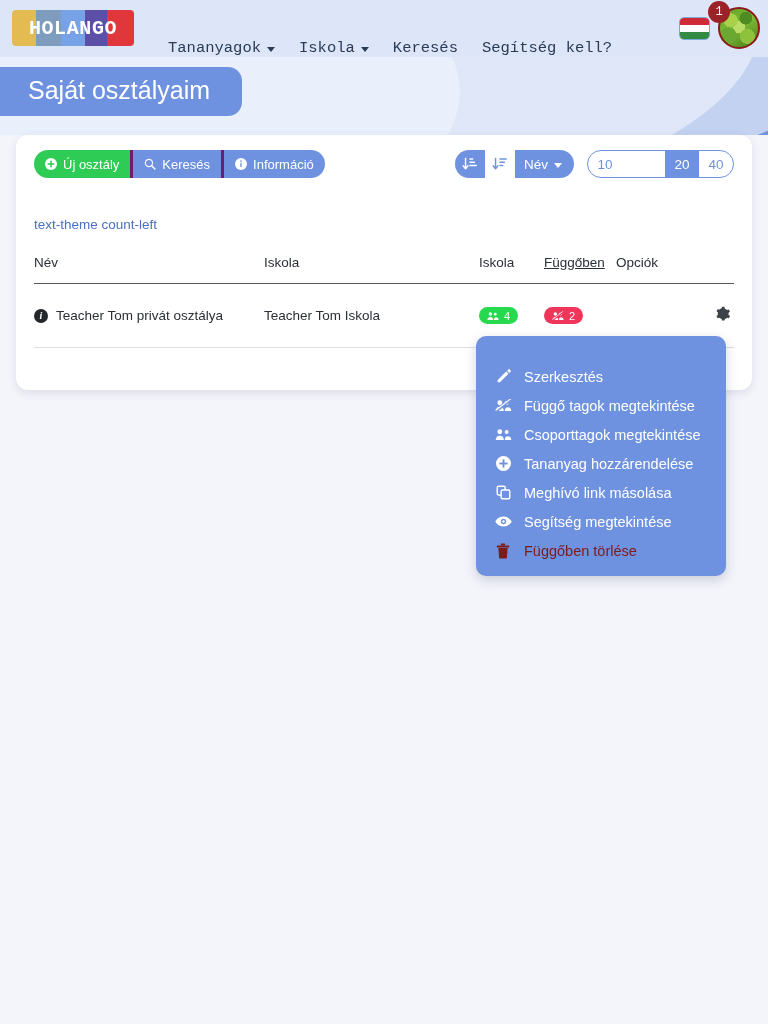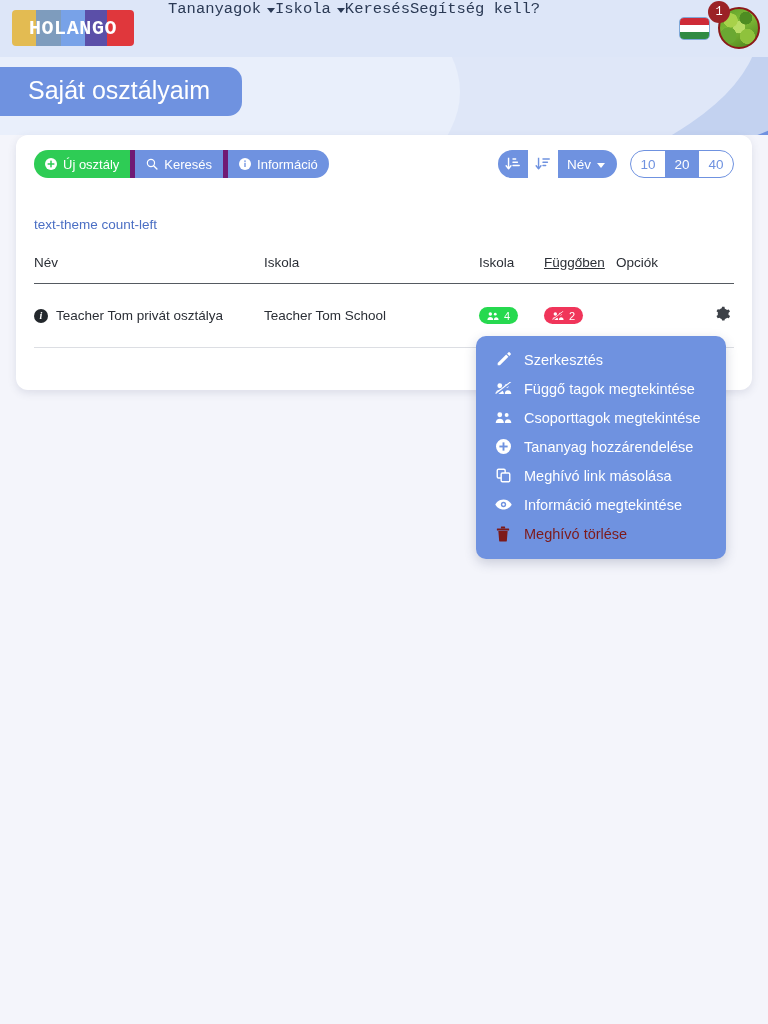--- a/index.html
+++ b/index.html
@@ -47,21 +47,22 @@
     font-weight: bold;
     letter-spacing: 0.6px;
   }
 
   .nav-items {
     position: absolute;
     left: 168px;
     top: 0;
     height: 57px;
     display: flex;
-    align-items: flex-start;
+    align-items: flex-end;
+    gap: 24px;
   }
   .nav-link {
     color: #2b3a55;
     font-size: 15.5px;
     display: flex;
     align-items: center;
     gap: 6px;
     cursor: pointer;
     white-space: nowrap;
   }
@@ -182,21 +183,21 @@
     overflow: hidden;
   }
   .tb-btn {
     display: flex;
     align-items: center;
     gap: 6px;
     padding: 0 11px;
     font-size: 13px;
     color: #ffffff;
     background: #6f92e0;
-    border-right: 5px solid #701a75;
+    border-right: 3px solid #701a75;
     cursor: pointer;
     white-space: nowrap;
   }
   .tb-btn:last-child { border-right: none; }
   .tb-btn.green { background: #2ecc55; }
 
   .right-tools {
     position: absolute;
     right: 18px; top: 15px;
     height: 28px;
@@ -229,21 +230,21 @@
     border: 1px solid #6f92e0;
     background: #ffffff;
   }
   .page-btn {
     width: 34px;
     display: flex; align-items: center; justify-content: center;
     font-size: 13.5px;
     color: #6f92e0;
     cursor: pointer;
   }
-  .page-btn.active { background: #6f92e0; color: #ffffff; }
+  .page-btn.active { background: #6f92e0; color: #ffffff; margin-left: 43px; }
 
   
   .theme-label {
     position: absolute;
     left: 18px; top: 82px;
     color: #4b6fc4;
     font-size: 13.5px;
   }
 
   
@@ -307,21 +308,21 @@
     color: #3d4148;
   }
 
   
   .menu {
     position: absolute;
     left: 476px; top: 336px;
     width: 250px;
     background: #6f92e0;
     border-radius: 10px;
-    padding: 9px 0 11px 0;
+    padding: 26px 0 11px 0;
     box-shadow: 0 4px 12px rgba(50,60,100,0.22);
     z-index: 60;
   }
   .menu-item {
     display: flex;
     align-items: center;
     gap: 11px;
     padding: 6.5px 0 6.5px 17px;
     color: #ffffff;
     font-size: 14.5px;
@@ -467,21 +468,21 @@
       </tr>
     </thead>
     <tbody>
       <tr>
         <td>
           <div class="cell-name">
             <span class="info-dot">i</span>
             <span>Teacher Tom privát osztálya</span>
           </div>
         </td>
-        <td>Teacher Tom School</td>
+        <td>Teacher Tom Iskola</td>
         <td>
           <span class="badge green">
             <svg width="12" height="10" viewBox="0 0 18 14">
                 <circle cx="5" cy="4" r="2.6" fill="#fff"></circle>
                 <circle cx="12.4" cy="4.3" r="2.1" fill="#fff"></circle>
                 <path d="M0.6 13c0-3 2-4.6 4.4-4.6S9.4 10 9.4 13z" fill="#fff"></path>
                 <path d="M10.4 13c0-2.5 1.3-4 3.3-4s3.7 1.5 3.7 4z" fill="#fff"></path>
               </svg>
             <span>4</span>
           </span>
@@ -574,26 +575,26 @@
   </div>
 
   <div class="menu-item">
     <span class="mi-icon">
       <svg width="17" height="13" viewBox="0 0 20 13">
           <path d="M10 0.6C4.8.6 1.3 4.3.4 6.5c.9 2.2 4.4 5.9 9.6 5.9s8.7-3.7 9.6-5.9C18.7 4.3 15.2.6 10 .6z" fill="#fff"></path>
           <circle cx="10" cy="6.5" r="3.1" fill="#6f92e0"></circle>
           <circle cx="10" cy="6.5" r="1.4" fill="#fff"></circle>
         </svg>
     </span>
-    <span>Információ megtekintése</span>
+    <span>Segítség megtekintése</span>
   </div>
 
   <div class="menu-item danger">
     <span class="mi-icon">
       <svg width="14" height="16" viewBox="0 0 16 18" fill="#7d1a1a">
           <rect x="1" y="2.6" width="14" height="2.4" rx="0.6"></rect>
           <rect x="5.6" y="0.4" width="4.8" height="2.2" rx="0.6"></rect>
           <path d="M2.7 5.6h10.6l-.9 11a1.2 1.2 0 0 1-1.2 1.1H4.8a1.2 1.2 0 0 1-1.2-1.1z"></path>
         </svg>
     </span>
-    <span>Meghívó törlése</span>
+    <span>Függőben törlése</span>
   </div>
 </div>
 
 </body></html>

